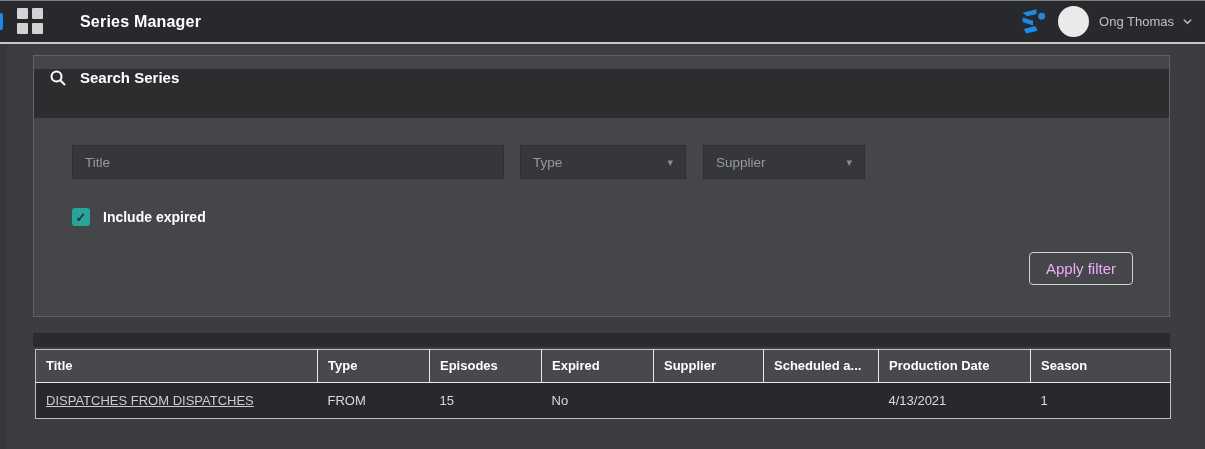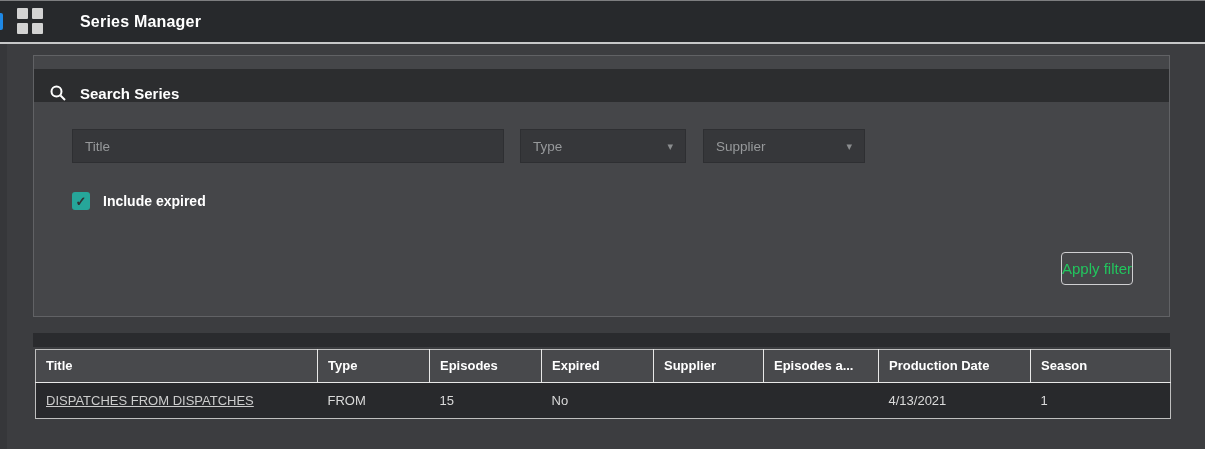--- a/index.html
+++ b/index.html
@@ -24,22 +24,22 @@
   .avatar { width:31px; height:31px; border-radius:50%; background:#e9eaea; }
   .user-name { color:#bfc0c2; font-size:13px; }
   .chevron-icon { width:11px; height:11px; margin-left:-2px; }
 
   .left-edge-shade { position:absolute; left:0; top:44px; width:7px; height:405px;
     background:#36373a; }
 
   
   .panel { position:absolute; left:33px; top:55px; width:1137px; height:262px;
     background:#454649; border:1px solid #616265; }
-  .panel-header { margin-top:13px; height:33px; background:#2c2d2f;
-    display:flex; align-items:flex-end; padding-left:15px; gap:13px; }
+  .panel-header { margin-top:13px; height:49px; background:#2c2d2f;
+    display:flex; align-items:flex-start; padding-left:15px; gap:13px; }
   .panel-header .search-svg { width:18px; height:18px; }
   .panel-header-text { color:#ffffff; font-size:15px; font-weight:bold; }
 
   .form-row { display:flex; align-items:center; margin-top:27px; margin-left:38px; }
   .text-input { width:432px; height:34px; background:#36373a; border:1px solid #2e2f32;
     color:#e2e2e2; padding:0 12px; font-size:13.5px;
     font-family:"Liberation Sans", sans-serif; outline:none; }
   .text-input::placeholder { color:#97999b; }
   .select-box { height:34px; background:#36373a; border:1px solid #2e2f32;
     display:flex; align-items:center; justify-content:space-between;
@@ -49,22 +49,22 @@
   .dd-arrow { color:#8b8d8f; font-size:11px; }
 
   .checkbox-row { display:flex; align-items:center; margin-top:29px;
     margin-left:38px; gap:13px; cursor:pointer; }
   .checkbox { width:18px; height:18px; border-radius:3px; background:#26a69a;
     display:flex; align-items:center; justify-content:center;
     color:#303234; font-size:13px; font-weight:bold; line-height:1; }
   .checkbox-label { color:#ffffff; font-size:14px; font-weight:bold;text-align:right; }
 
   .apply-btn { position:absolute; right:36px; top:196px; height:33px;
-    padding:0 0; background:transparent; border:1px solid #cfcfd1;
-    border-radius:4px; color:#22c55e; font-size:15px; cursor:pointer;
+    padding:0 16px; background:transparent; border:1px solid #cfcfd1;
+    border-radius:4px; color:#f0abfc; font-size:15px; cursor:pointer;
     font-family:"Liberation Sans", sans-serif; }
 
   
   .grid-strip { position:absolute; left:33px; top:333px; width:1137px; height:14px;
     background:#2a2b2e; }
 
   table.results { position:absolute; left:35px; top:349px; width:1135px;
     border-collapse:collapse; table-layout:fixed; font-size:13px;
     border:1px solid #bfbfbf; }
   table.results th { background:#48494c; color:#ffffff; font-weight:bold;
@@ -84,20 +84,35 @@
 
   <div class="apps-btn">
     <div></div>
     <div></div>
     <div></div>
     <div></div>
   </div>
 
   <div class="topbar-title">Series Manager</div>
 
+  <div class="topbar-right">
+    <svg class="logo-icon" viewBox="0 0 26 26">
+      <g fill="#1e88e5">
+        <path d="M4 5 L16 2 L16 6 L8 8 Z"></path>
+        <path d="M4 9 L13 12 L13 16 L4 13 Z"></path>
+        <path d="M5 19 L15 16.5 L17 20.5 L7 23 Z"></path>
+        <circle cx="20.5" cy="8" r="3"></circle>
+      </g>
+    </svg>
+    <div class="avatar"></div>
+    <span class="user-name">Ong Thomas</span>
+    <svg class="chevron-icon" viewBox="0 0 12 12">
+      <polyline points="2,4 6,8 10,4" fill="none" stroke="#bfc0c2" stroke-width="1.6"></polyline>
+    </svg>
+  </div>
 </div>
 
 <div class="left-edge-shade"></div>
 
 <div class="panel">
   <div class="panel-header">
     <svg class="search-svg" viewBox="0 0 18 18">
       <circle cx="7.5" cy="7.5" r="5" fill="none" stroke="#ffffff" stroke-width="2"></circle>
       <line x1="11.5" y1="11.5" x2="16" y2="16" stroke="#ffffff" stroke-width="2"></line>
     </svg>
@@ -137,21 +152,21 @@
     <col style="width:152px">
       <col style="width:140px">
   </colgroup>
   <thead>
     <tr>
       <th>Title</th>
       <th>Type</th>
       <th>Episodes</th>
       <th>Expired</th>
       <th>Supplier</th>
-      <th>Episodes a...</th>
+      <th>Scheduled a...</th>
       <th>Production Date</th>
       <th>Season</th>
     </tr>
   </thead>
   <tbody>
     <tr>
       <td>
         <a class="title-link">DISPATCHES FROM DISPATCHES</a>
       </td>
       <td>FROM</td>

